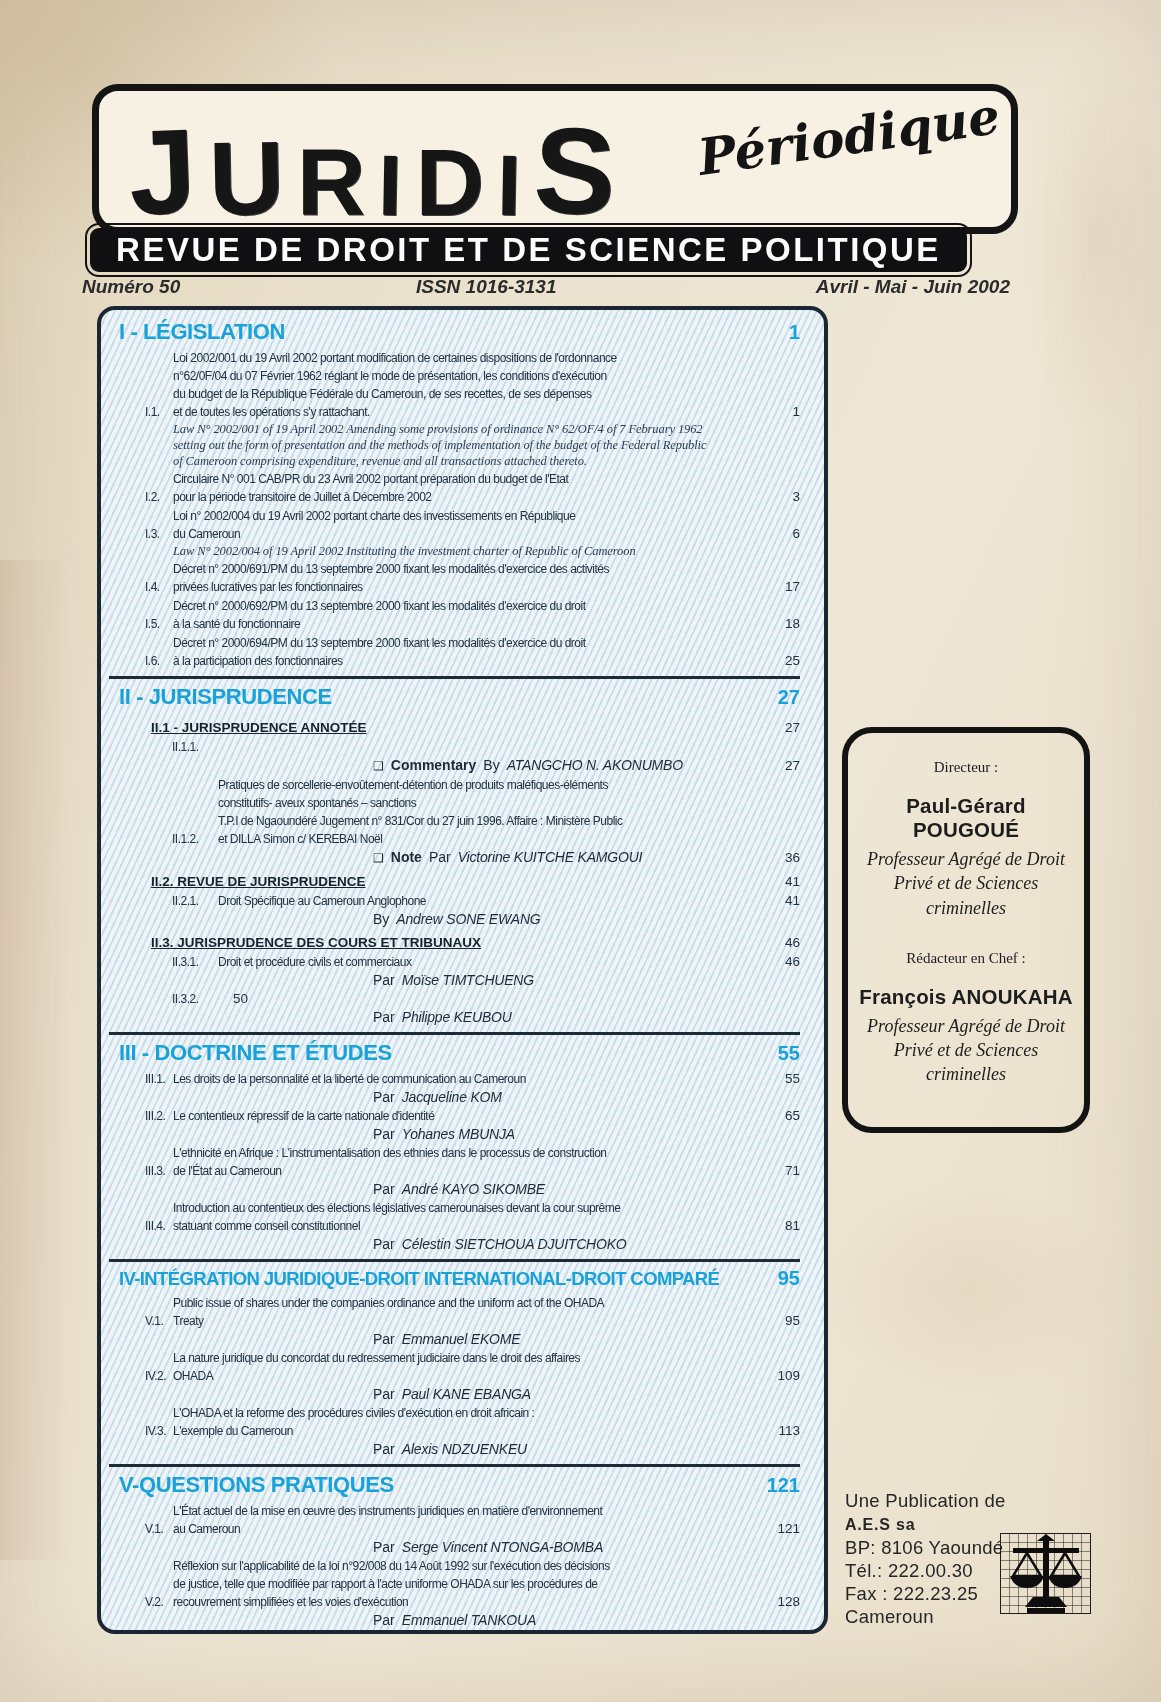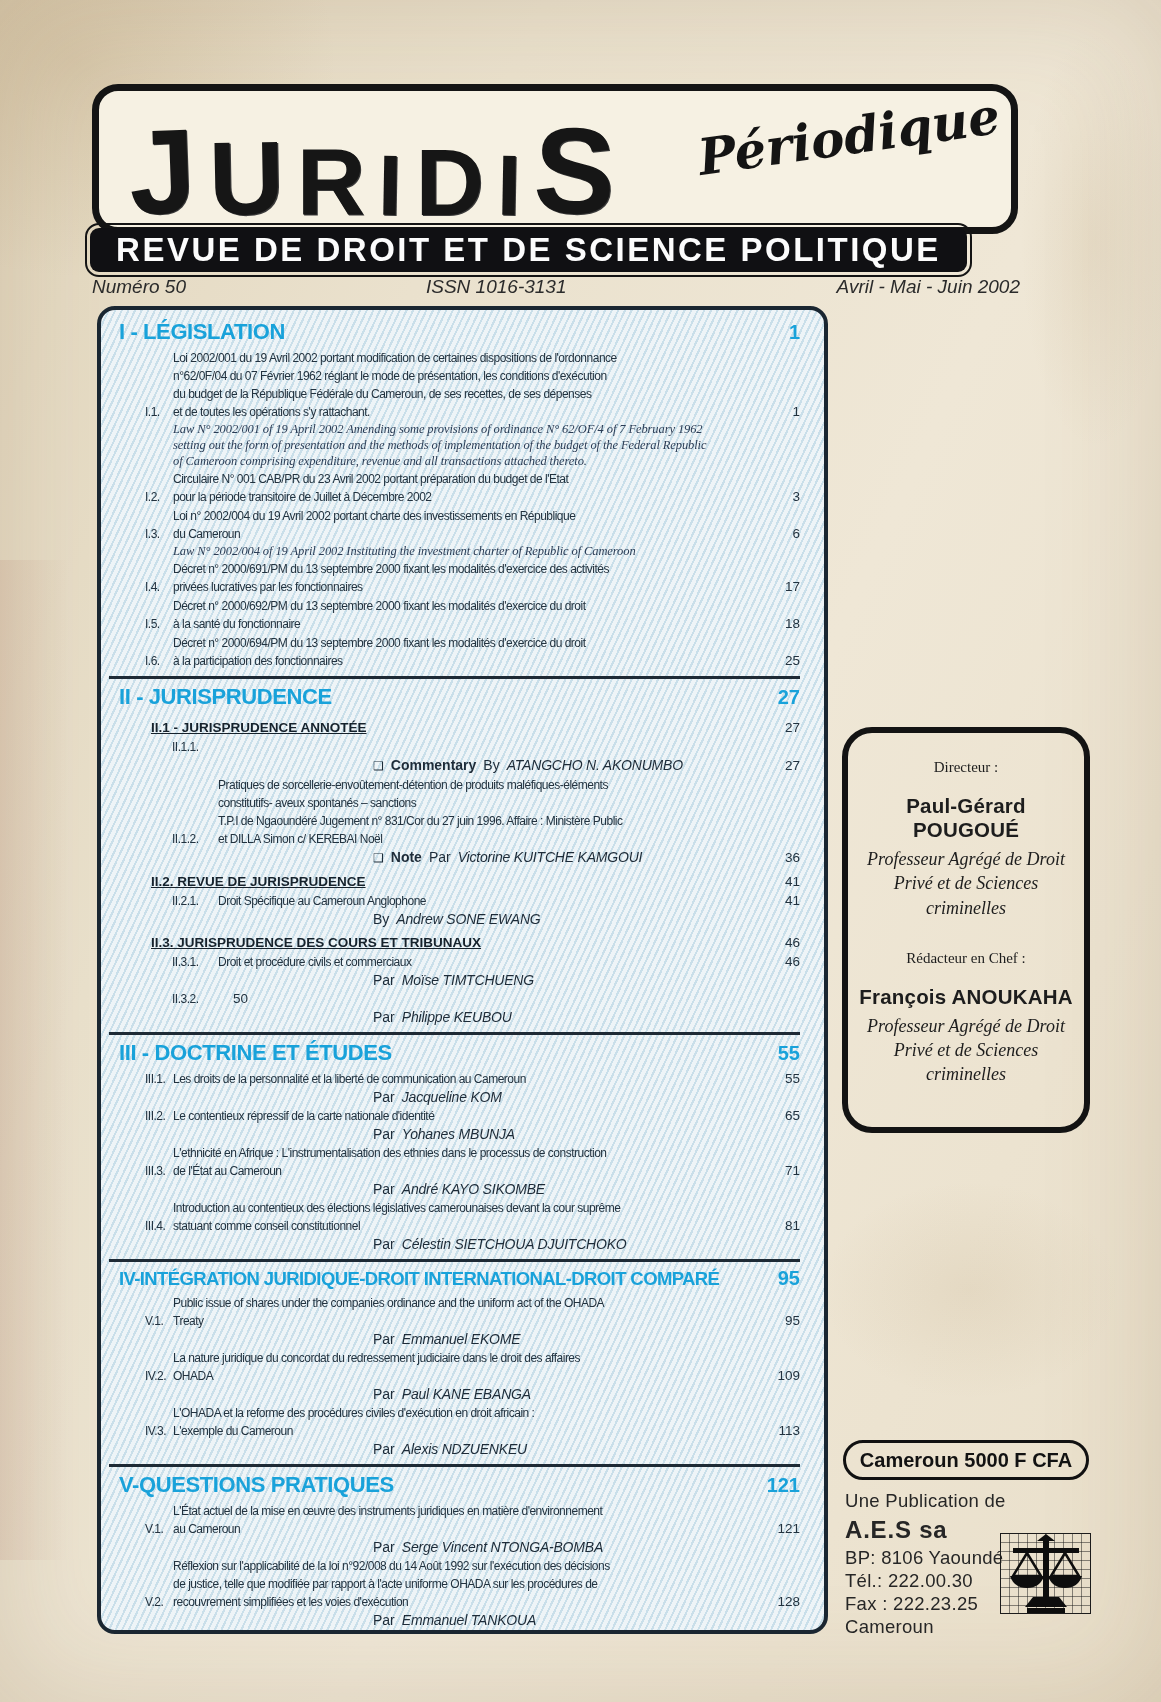--- a/index.html
+++ b/index.html
@@ -17,22 +17,22 @@
   .masthead-box{position:absolute;left:92px;top:84px;width:912px;height:136px;
       border:7px solid #141414;border-radius:26px;background:#f6f1e3;}
   .letters{position:absolute;left:30px;bottom:8px;display:flex;align-items:flex-end;gap:13px;}
   .letters span{font-weight:900;color:#161616;line-height:.78;display:inline-block;
       text-shadow:1px 1px 0 #3a3a3a;}
   .script{position:absolute;right:10px;top:16px;font-family:"DejaVu Serif",serif;
       font-style:italic;font-weight:700;font-size:50px;color:#141414;transform:rotate(-8deg);transform-origin:center;}
   .banner{position:absolute;left:90px;top:228px;width:877px;height:44px;background:#101013;color:#fcfcfc;
       border-radius:9px;display:flex;align-items:center;justify-content:center;
       font-weight:bold;font-size:33px;letter-spacing:2.5px;outline:2px solid #141414;outline-offset:3px;}
-  .info-row{position:absolute;left:90px;top:276px;width:932px;height:22px;
-      font-weight:normal;font-style:italic;font-size:19px;color:#2b2b2b;}
+  .info-row{position:absolute;left:80px;top:276px;width:932px;height:22px;
+      font-weight:bold;font-style:italic;font-size:19px;color:#2b2b2b;}
   .info-issue{position:absolute;left:2px;}
   .info-issn{position:absolute;left:336px;}
   .info-period{position:absolute;right:2px;}
 
   
   .toc-box{position:absolute;left:97px;top:306px;width:731px;height:1328px;box-sizing:border-box;
       border:4px solid #1a2631;border-radius:18px;overflow:hidden;padding:4px 24px 8px 8px;
       background:
         repeating-linear-gradient(115deg,rgba(124,178,205,.32) 0 2px,rgba(255,255,255,.0) 2px 6px),
         #eef4f7;}
@@ -72,21 +72,21 @@
   .s-label{font-family:"Liberation Serif",serif;font-size:15px;margin-bottom:18px;}
   .s-name{font-weight:bold;font-size:20.5px;letter-spacing:.2px;margin-bottom:5px;}
   .s-role{font-family:"Liberation Serif",serif;font-style:italic;font-size:18px;line-height:1.35;
       white-space:pre-line;margin-bottom:30px;}
   .price-pill{position:absolute;left:843px;top:1440px;width:246px;height:40px;box-sizing:border-box;
       border:3px solid #111;border-radius:22px;display:flex;align-items:center;justify-content:center;
       font-weight:bold;font-size:20px;color:#121212;}
   .pub{position:absolute;left:845px;top:1490px;width:180px;font-size:18.5px;color:#262626;
       line-height:1.24;letter-spacing:.3px;}
   .pub-line1{margin-bottom:2px;}
-  .pub-name{font-weight:bold;font-size:24px;letter-spacing:.8px;margin-bottom:2px;}
+  .pub-name{font-weight:bold;font-size:16px;letter-spacing:.8px;margin-bottom:2px;}
   .scales{position:absolute;left:1000px;top:1533px;width:92px;height:86px;}
 </style>
 </head>
 <body>
 
 <div class="page">
   <div class="stain stain1"></div>
   <div class="stain stain2"></div>
   <div class="stain stain3"></div>
   <div class="stain stain4"></div>
@@ -426,21 +426,20 @@
     <div class="s-role">Professeur Agrégé de Droit
 Privé et de Sciences
 criminelles</div>
     <div class="s-label">Rédacteur en Chef :</div>
     <div class="s-name">François ANOUKAHA</div>
     <div class="s-role">Professeur Agrégé de Droit
 Privé et de Sciences
 criminelles</div>
   </div>
 
-  <div class="price-pill">Cameroun 5000 F CFA</div>
 
   <div class="pub">
     <div class="pub-line1">Une Publication de</div>
     <div class="pub-name">A.E.S sa</div>
     <div>BP:  8106 Yaoundé</div>
     <div>Tél.: 222.00.30</div>
     <div>Fax : 222.23.25</div>
     <div>Cameroun</div>
   </div>
 

